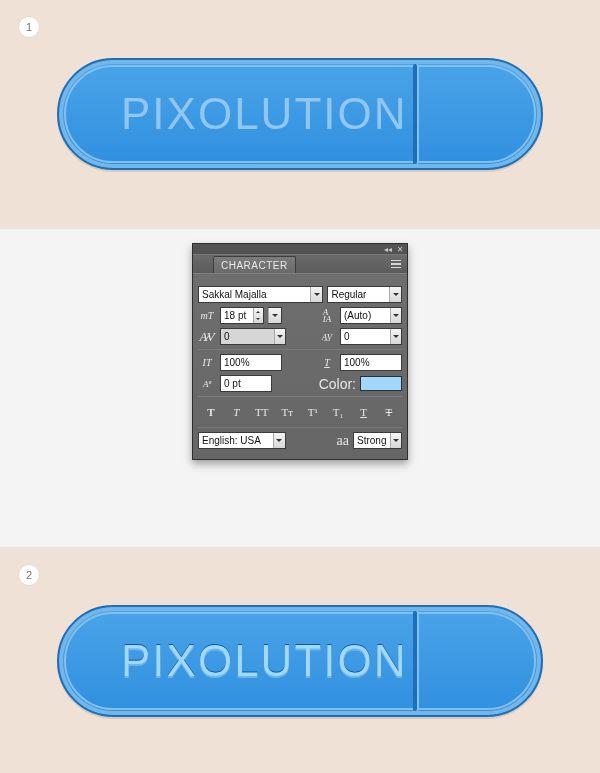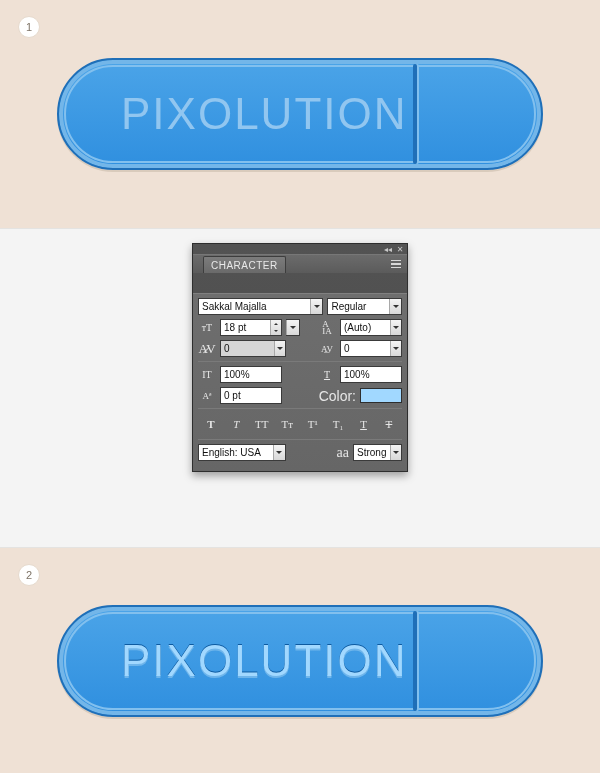--- a/index.html
+++ b/index.html
@@ -115,21 +115,21 @@
     font-size: 8px;
     width: 10px; height: 9px;
     display: inline-flex; align-items: center; justify-content: center;
     cursor: pointer;
   }
   .tabbar {
     height: 19px;
     background: linear-gradient(#6b6b6b,#5b5b5b);
     border-top: 1px solid #777;
     display: flex; align-items: flex-end;
-    padding-left: 10px;
+    padding-left: 20px;
     position: relative;
   }
   .tab {
     padding: 3px 7px 2px;
     font-size: 10px;
     letter-spacing: .5px;
     color: #e9e9e9;
     background: linear-gradient(#7c7c7c,#6a6a6a);
     border: 1px solid #3d3d3d;
     border-bottom: none;
@@ -139,23 +139,22 @@
   .tabbar .menu {
     position: absolute; right: 4px; top: 3px;
     width: 14px; height: 12px;
     display: flex; flex-direction: column; justify-content: space-evenly; align-items: center;
     cursor: pointer;
   }
   .tabbar .menu span { display:block; width: 10px; height: 1.5px; background: #d8d8d8; }
 
   .panel-body {
     background: linear-gradient(#6e6e6e,#666);
-    padding: 4px 5px 6px;
+    padding: 12px 5px 6px;
     border-top: 1px solid #808080;
-    margin-top: 20px;
   }
   .row {
     display: flex; align-items: center;
     margin-bottom: 4px;
     gap: 4px;
   }
   .sep { height: 1px; background: #555; border-bottom: 1px solid #7a7a7a; margin: 4px 0; }
 
   .combo, .numbox {
     height: 17px;
@@ -179,20 +178,21 @@
   .numbox .stepper { flex-direction: column; }
   .numbox .stepper .up, .numbox .stepper .down { flex:1; display:flex;align-items:center;justify-content:center; }
   .numbox .stepper .up::after { content:"";border:2.5px solid transparent;border-bottom-color:#333;margin-bottom:1px; }
   .numbox .stepper .down::after { content:"";border:2.5px solid transparent;border-top-color:#333;margin-top:1px; }
 
   .ico {
     width: 18px; height: 16px;
     display: inline-flex; align-items: center; justify-content: center;
     color: #e8e8e8;
     font-family: Georgia, serif;
+    font-style: italic;
   }
   .lbl { color: #e6e6e6; font-size: 14px; }
 
   .color-swatch {
     width: 42px; height: 15px;
     background: #a1d8ff;
     border: 1px solid #2e2e2e;
   }
 
   .ot-row {
@@ -243,21 +243,21 @@
           <span class="arrow"></span>
         </div>
         <div class="combo" style="flex:1">
           <input value="Regular" style="">
           <span class="arrow"></span>
         </div>
       </div>
 
       <div class="row">
         <span class="ico">тT</span>
-        <div class="numbox" style="width:62px">
+        <div class="numbox" style="width:44px">
           <input value="18 pt" style="">
           <span class="stepper">
               <span class="up"></span>
               <span class="down"></span>
             </span>
         </div>
         <div class="combo" style="width:14px;border-left:none">
             <span class="arrow"></span>
           </div>
         <span style="flex:1"></span>
@@ -293,21 +293,21 @@
         <span class="ico">
             <u>T</u>
           </span>
         <div class="numbox" style="width:62px">
           <input value="100%" style="">
         </div>
       </div>
 
       <div class="row">
         <span class="ico" style="font-size:9px;">Aª</span>
-        <div class="numbox" style="width:62px">
+        <div class="numbox" style="width:52px">
           <input value="0 pt" style="">
         </div>
         <span style="flex:1"></span>
         <span class="lbl">Color:</span>
         <div class="color-swatch"></div>
       </div>
 
       <div class="sep"></div>
 
       <div class="ot-row">

